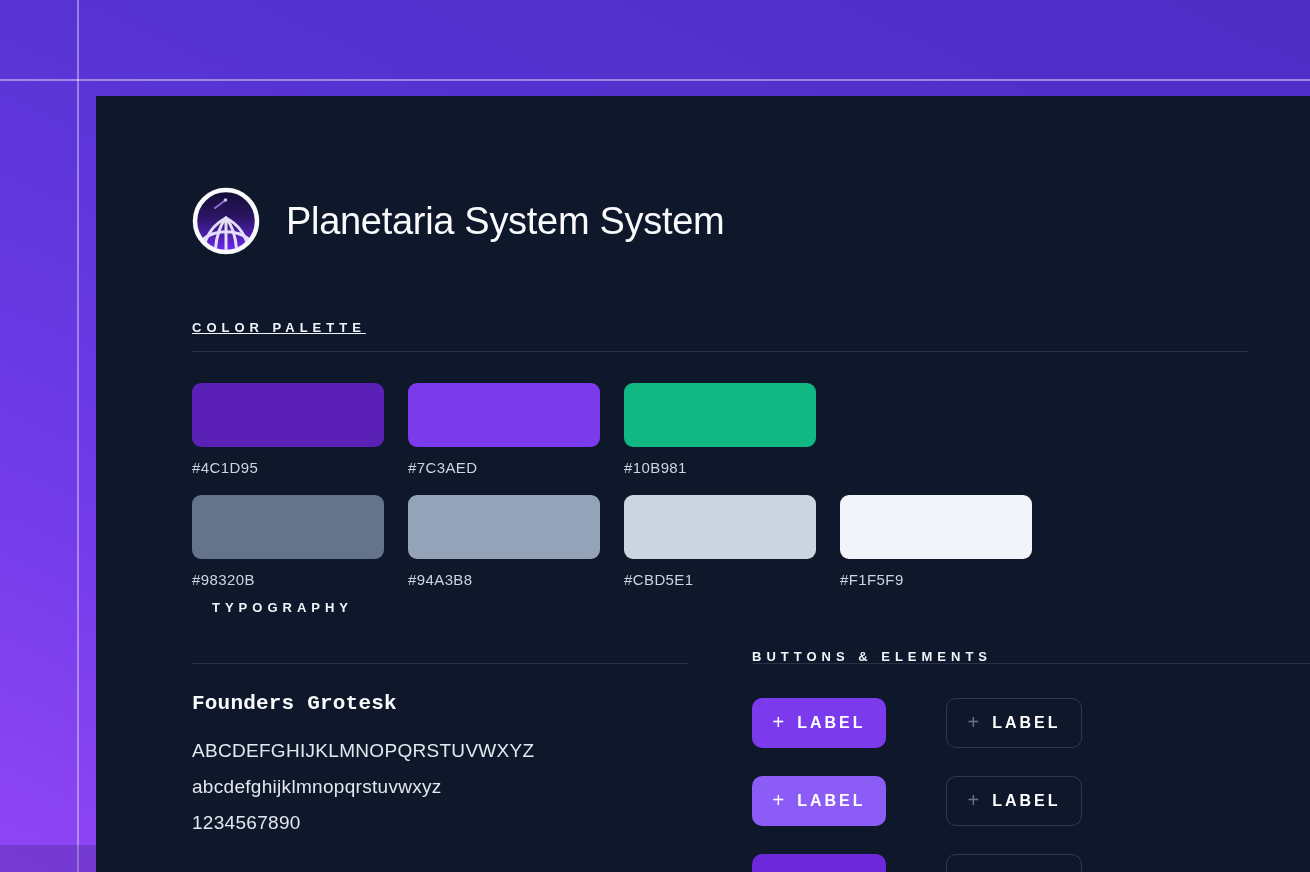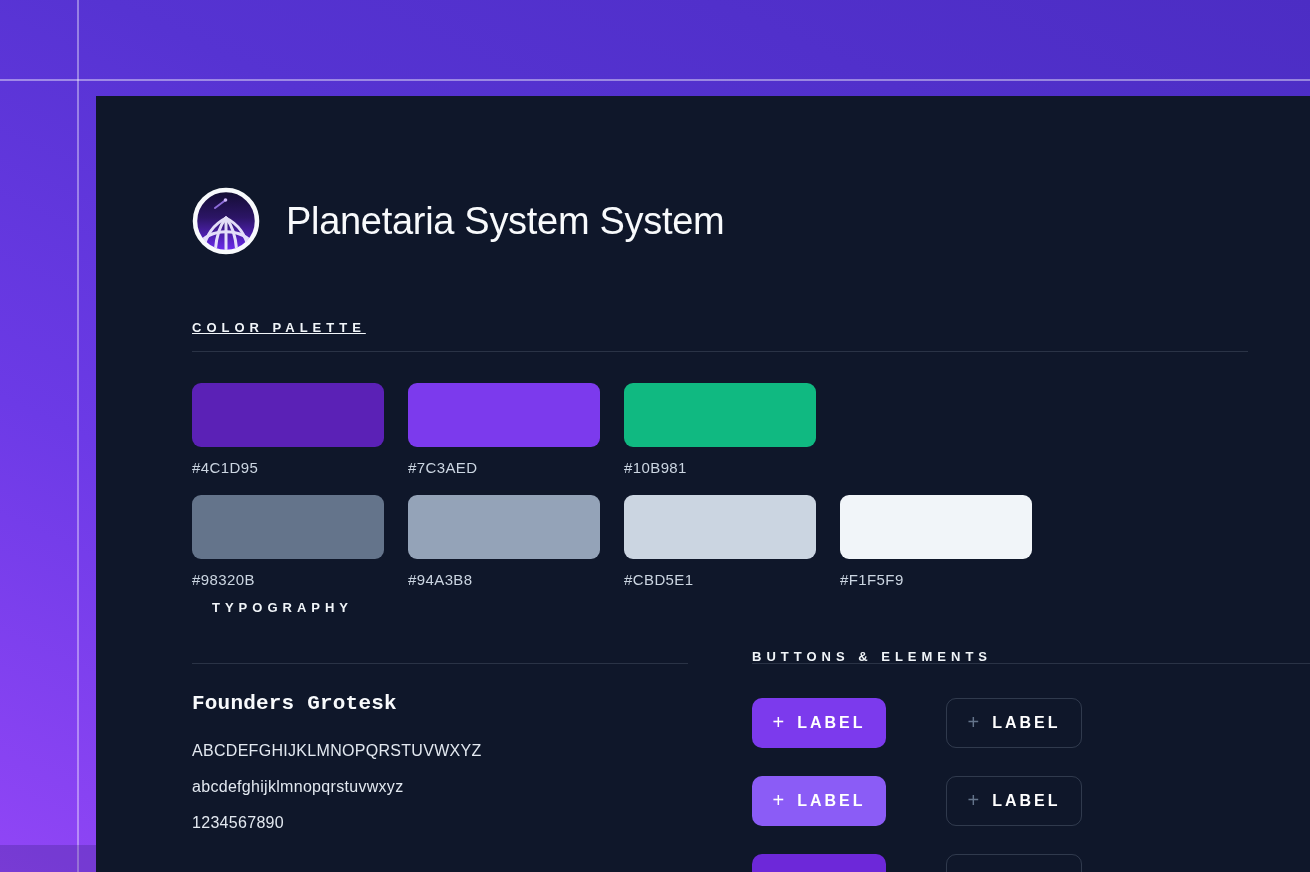--- a/index.html
+++ b/index.html
@@ -29,21 +29,21 @@
   #divider-buttons{left:656px;top:567px;width:592px;}
   
   .swatch-row{position:absolute;left:96px;display:flex;gap:24px;}
   #swatch-row-1{top:287px;}
   #swatch-row-2{top:399px;}
   .swatch-cell{width:192px;}
   .swatch{width:192px;height:64px;border-radius:9px;}
   .swatch-label{margin-top:12px;color:#CBD5E1;font-size:15px;letter-spacing:0.4px;}
   
   .font-name{position:absolute;left:96px;top:596px;color:#F8FAFC;font-size:21px;font-weight:700;letter-spacing:0.2px;font-family:Liberation Mono, monospace;}
-  .type-samples{position:absolute;left:96px;top:645px;color:#E2E8F0;font-size:16px;letter-spacing:0.3px;}
+  .type-samples{position:absolute;left:96px;top:645px;color:#E2E8F0;font-size:19px;letter-spacing:0.3px;}
   .type-samples div{margin:0 0 16px 0;line-height:20px;}
   
   .btn-row{position:absolute;left:656px;display:flex;gap:60px;}
   #btn-row-1{top:602px;}
   #btn-row-2{top:680px;}
   #btn-row-3{top:758px;}
   .btn{height:50px;border-radius:10px;display:inline-flex;align-items:center;justify-content:center;
        gap:13px;font-size:16px;font-weight:700;letter-spacing:3px;color:#FFFFFF;box-sizing:border-box;
        border:none;cursor:pointer;font-family:inherit;}
   .btn-filled{width:134px;}

